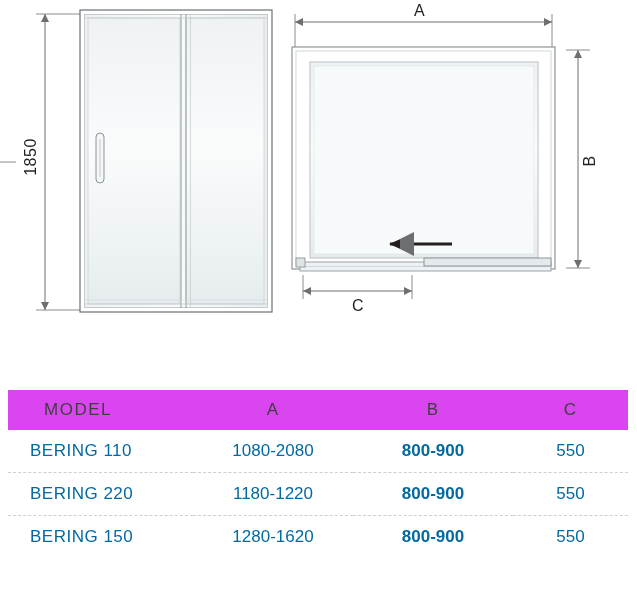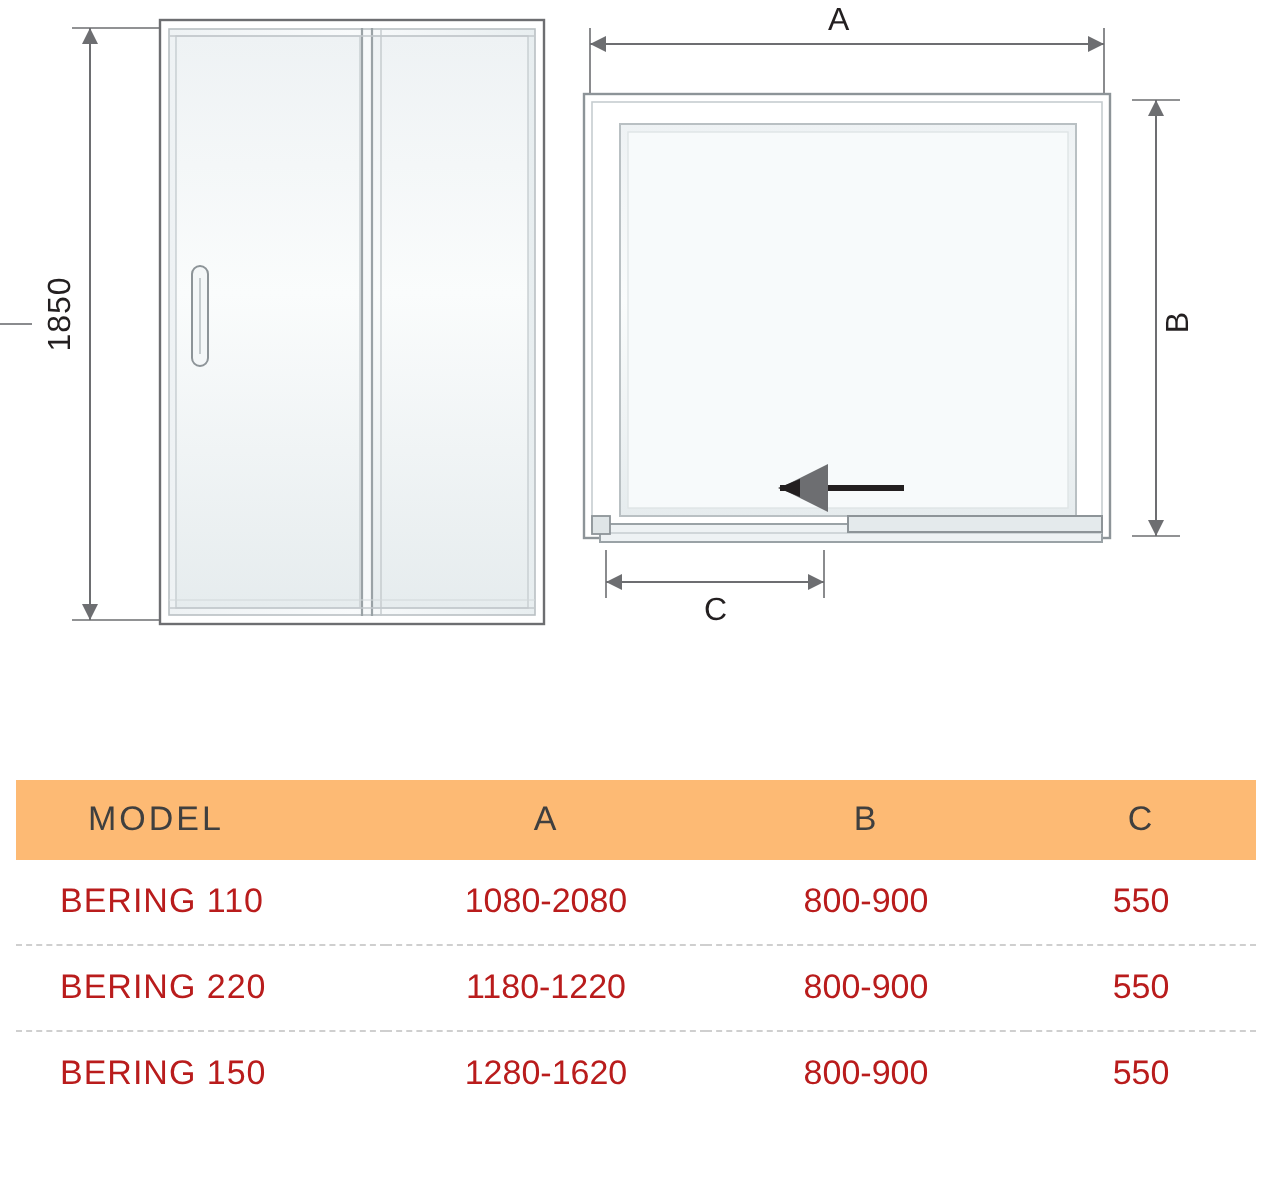--- a/index.html
+++ b/index.html
@@ -52,52 +52,52 @@
   
   #spec-table {
     position: absolute;
     left: 8px;
     top: 390px;
     width: 620px;
     border-collapse: collapse;
     font-family: "Liberation Sans", sans-serif;
   }
   #spec-table thead th {
-    background: #fdba74;
+    background: #d946ef;
     color: #3f3f3f;
     font-size: 17px;
     font-weight: 400;
     letter-spacing: 1px;
     padding: 10px 0 10px 0;
     text-align: center;
     border: none;
   }
   #spec-table thead th.model-col {
     text-align: left;
     padding-left: 36px;
     letter-spacing: 1.5px;
   }
   #spec-table tbody td {
     font-size: 17px;
-    color: #b91c1c;
+    color: #0369a1;
     padding: 11px 0 11px 0;
     text-align: center;
     border-bottom: 1px dashed #cfcfcf;
     font-weight: 400;
   }
   #spec-table tbody tr:last-child td {
     border-bottom: none;
   }
   #spec-table tbody td.model-col {
     text-align: left;
     padding-left: 22px;
     letter-spacing: 0.5px;
   }
   #spec-table tbody td.b-col {
-    font-weight: normal;
+    font-weight: bold;
     margin-top: 12px;
   }
   #spec-table col.c-model { width: 185px; }
   #spec-table col.c-a { width: 160px; }
   #spec-table col.c-b { width: 160px; }
   #spec-table col.c-c { width: 115px; }
 </style>
 </head>
 <body>
 

